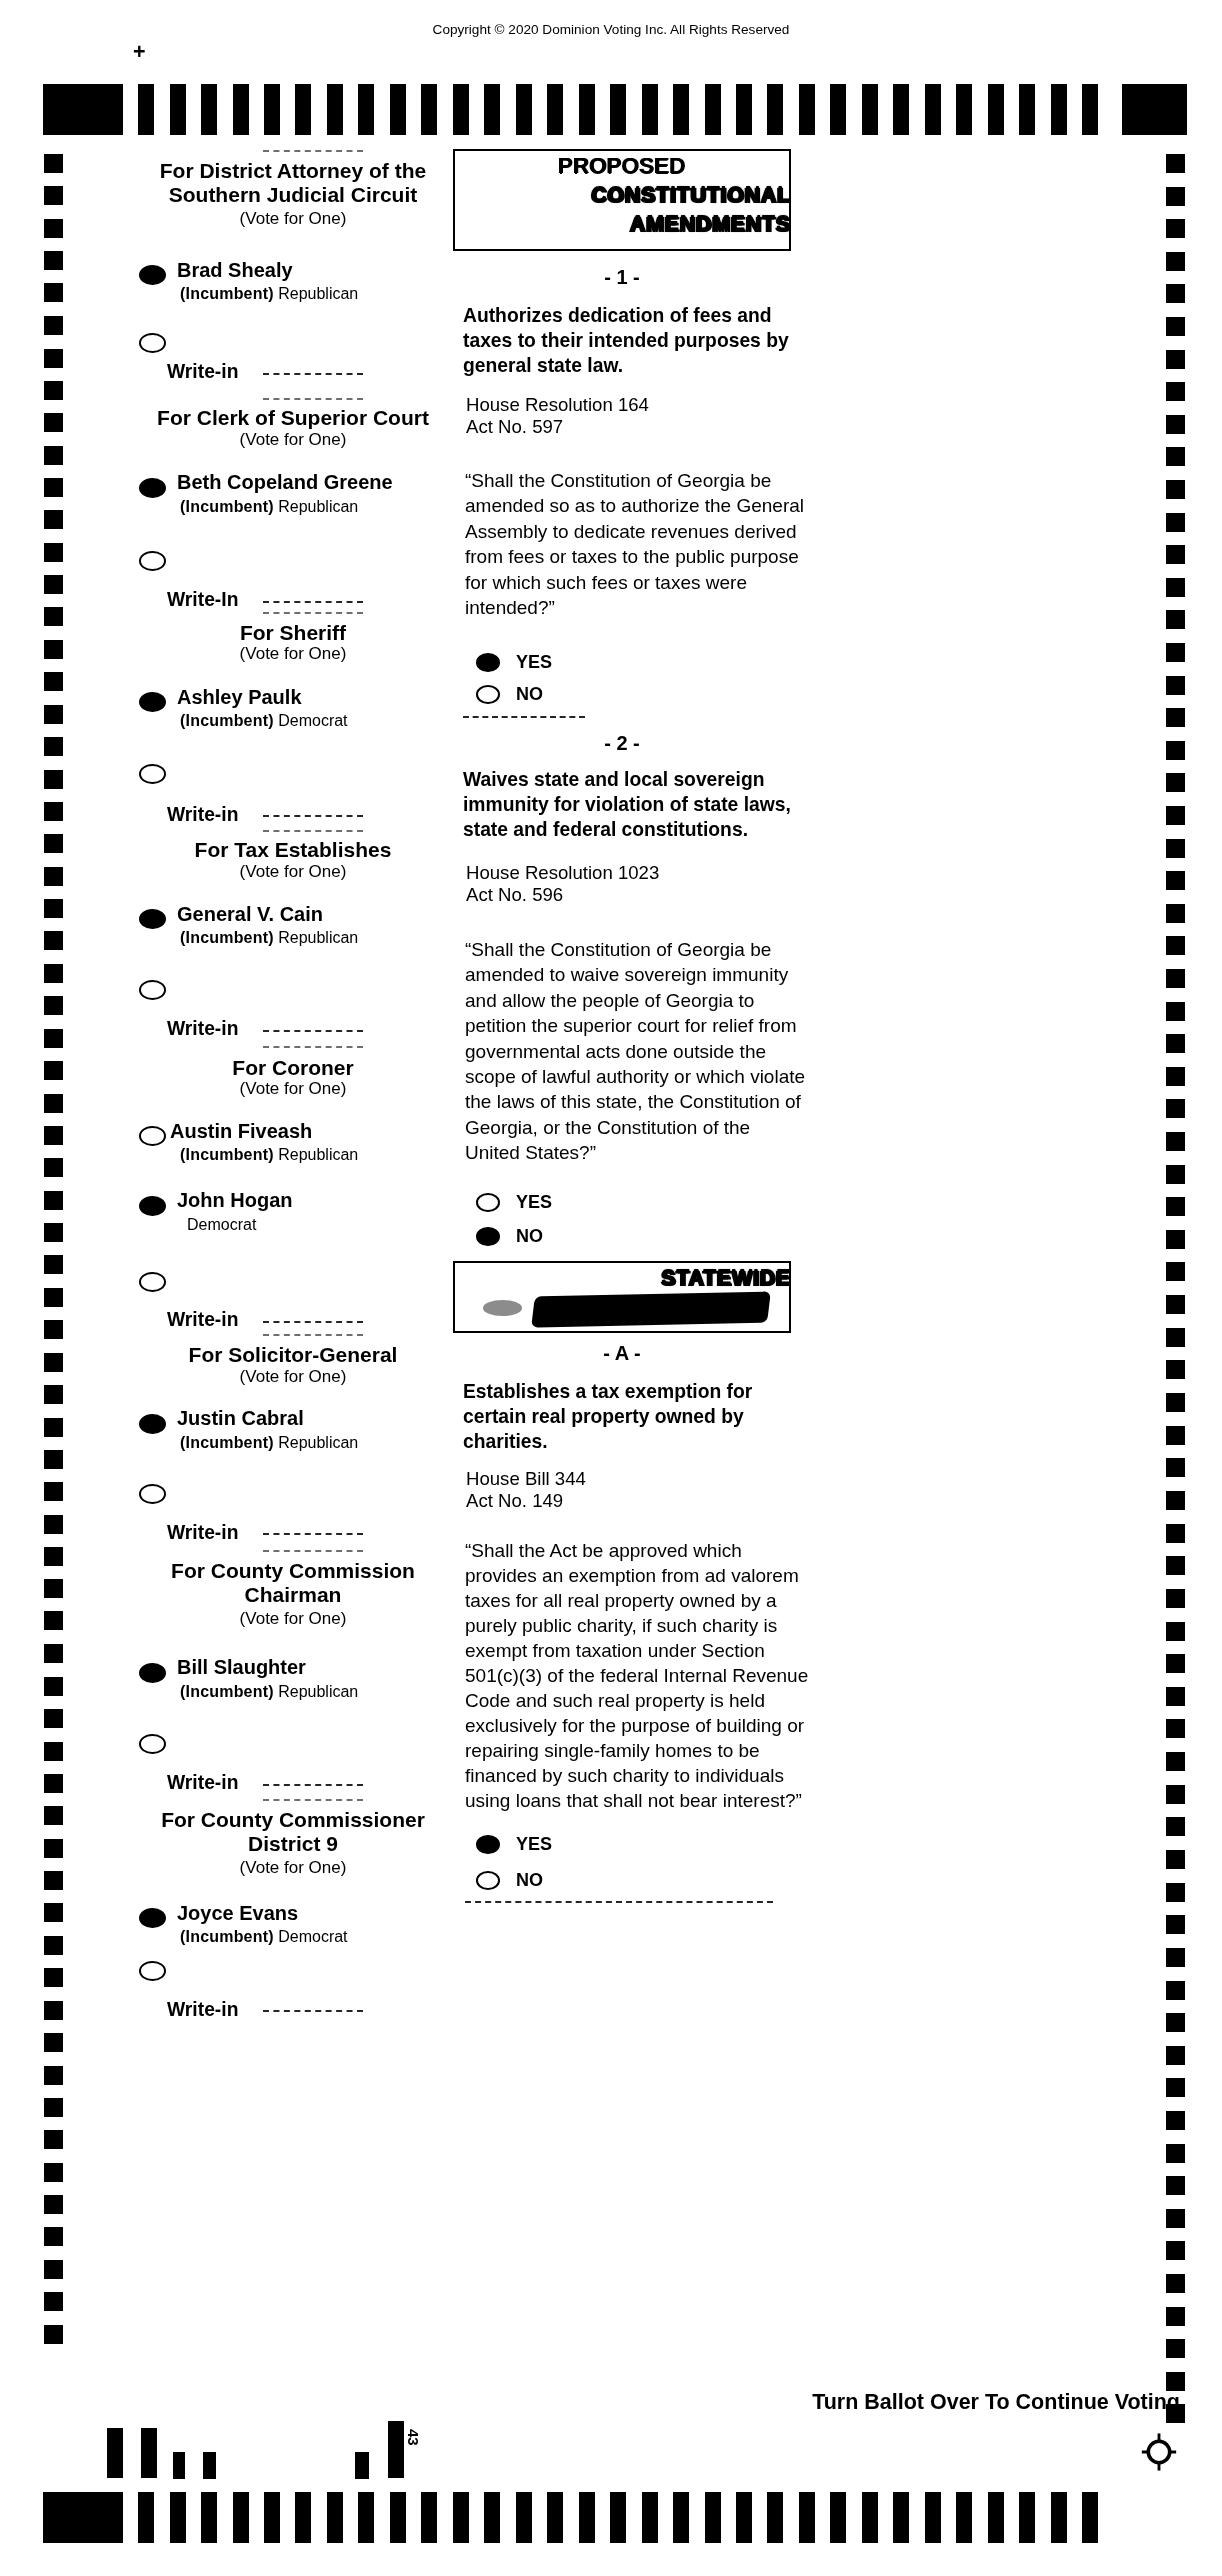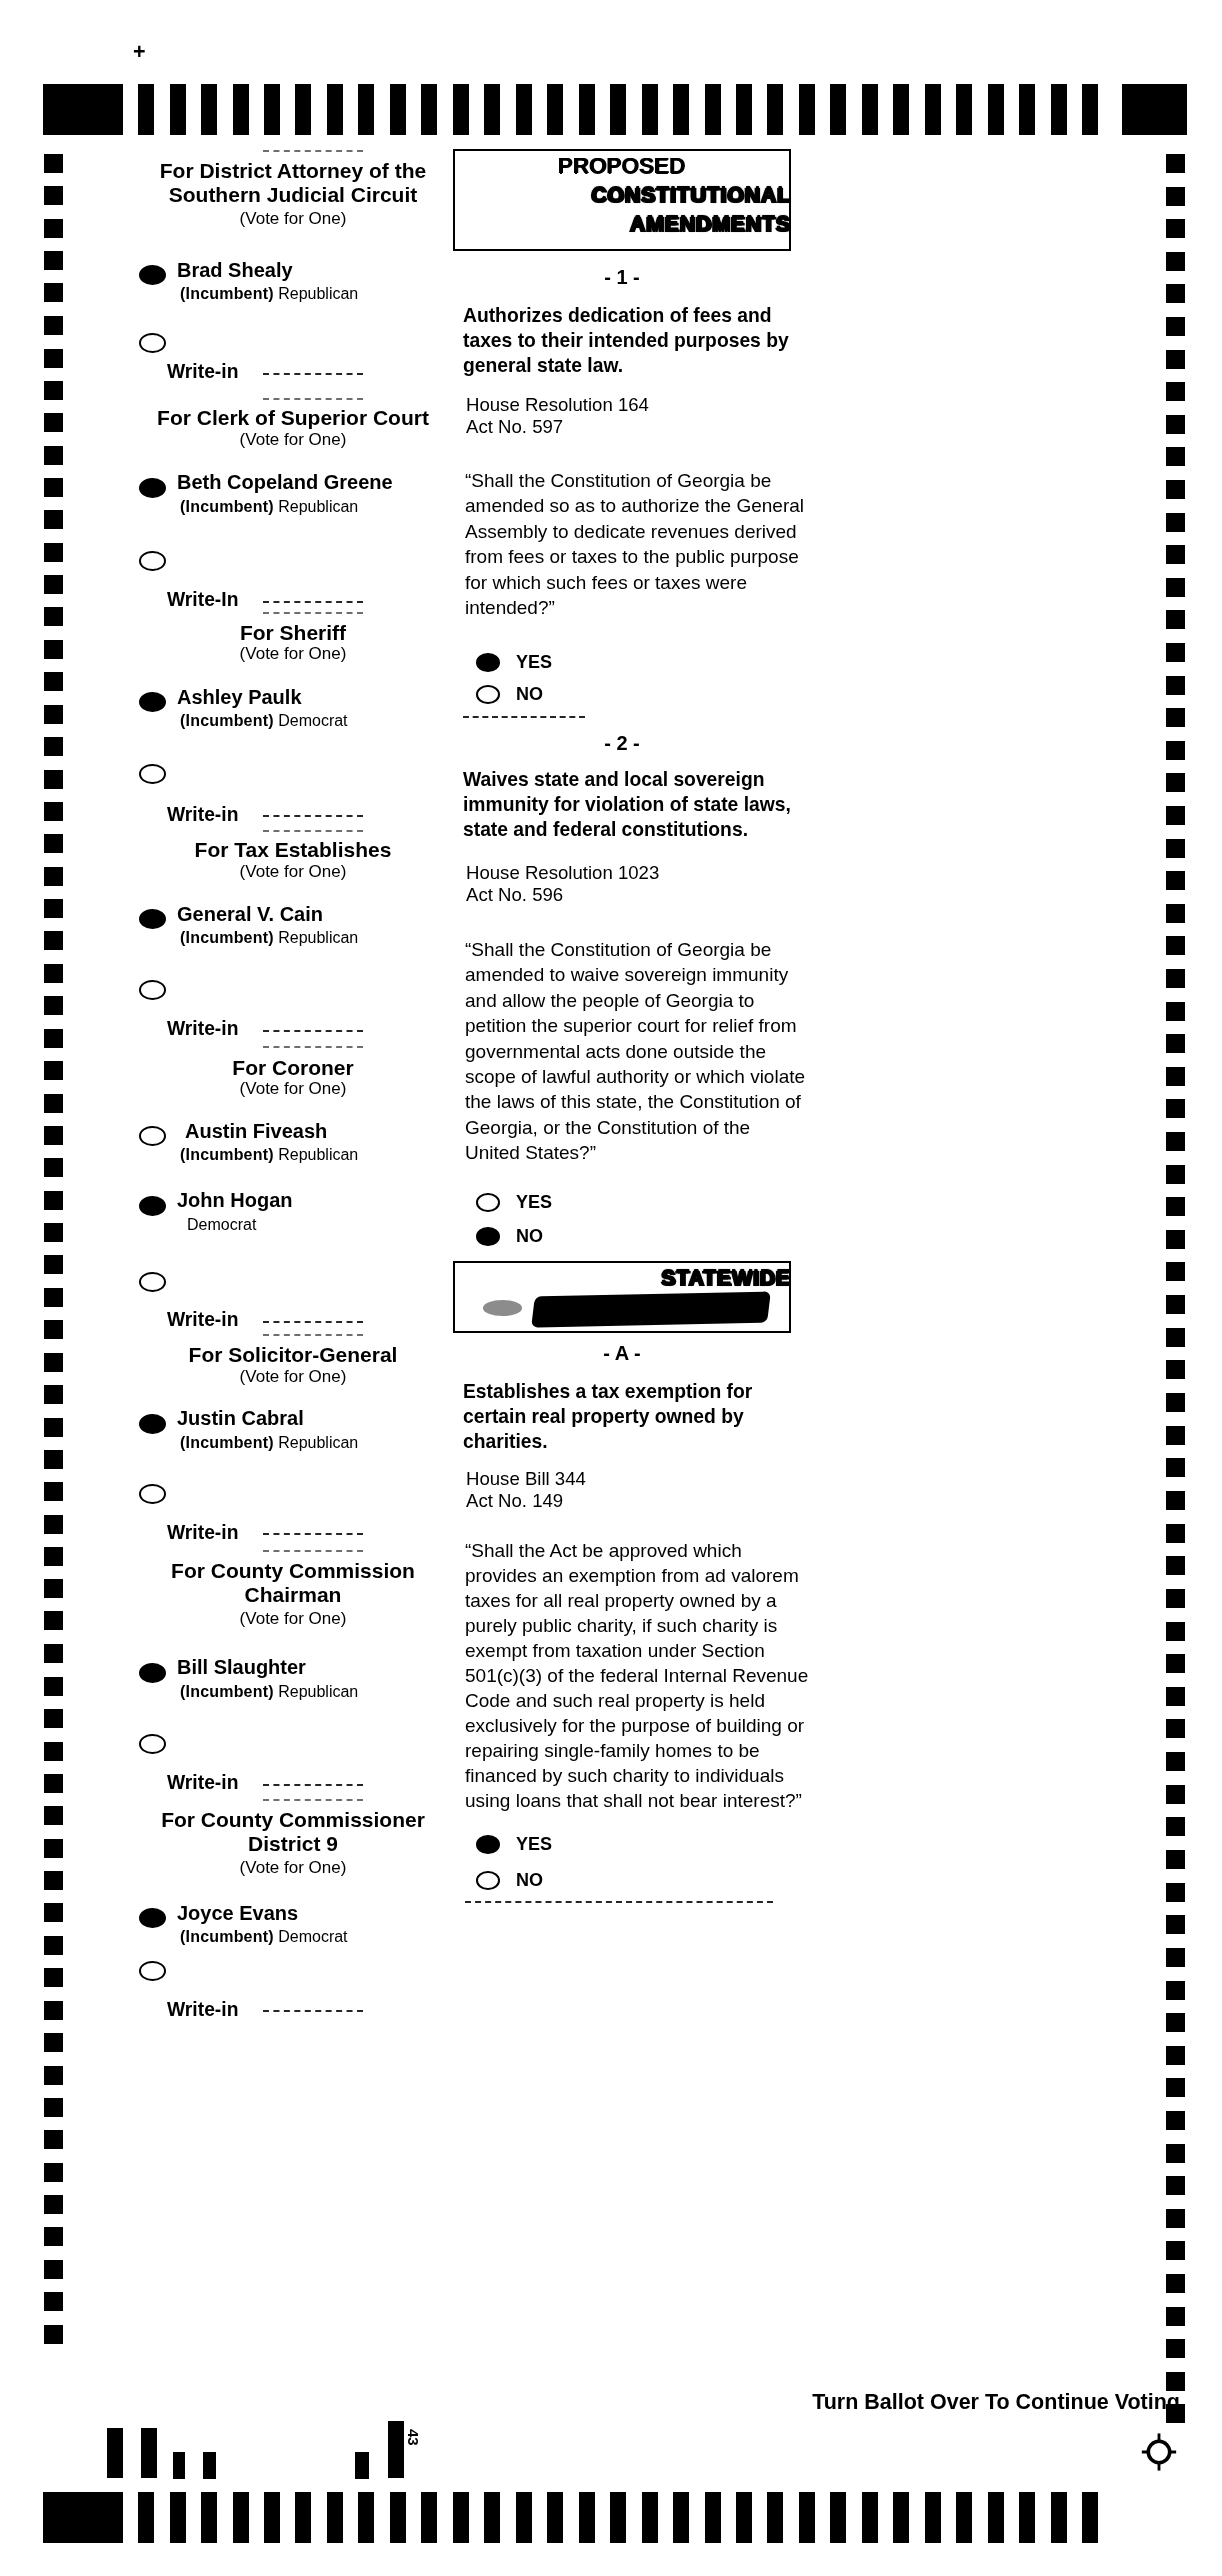--- a/index.html
+++ b/index.html
@@ -40,20 +40,21 @@
   .turnover{position:absolute;left:772px;top:2390px;width:408px;text-align:right;
             font-size:21.5px;font-weight:bold;}
   .codebar{position:absolute;background:#000;}
   .stub{position:absolute;font-size:15px;font-weight:bold;writing-mode:vertical-rl;}
 </style>
 </head>
 <body>
 
 <div class="page">
 
+  <div class="copyright">Copyright © 2020 Dominion Voting Inc. All Rights Reserved</div>
   <div class="plusmark">+</div>
   <div class="abs" style="left:43px;top:84px;width:1144px;height:51px">
       <div class="tm" style="left: 0px; top: 0px; width: 80px; height: 51px;"></div>
       <div class="tm" style="left: 95px; top: 0px; width: 15.7px; height: 51px;"></div>
       <div class="tm" style="left: 127px; top: 0px; width: 15.7px; height: 51px;"></div>
       <div class="tm" style="left: 158px; top: 0px; width: 15.7px; height: 51px;"></div>
       <div class="tm" style="left: 190px; top: 0px; width: 15.7px; height: 51px;"></div>
       <div class="tm" style="left: 221px; top: 0px; width: 15.7px; height: 51px;"></div>
       <div class="tm" style="left: 252px; top: 0px; width: 15.7px; height: 51px;"></div>
       <div class="tm" style="left: 284px; top: 0px; width: 15.7px; height: 51px;"></div>
@@ -307,21 +308,21 @@
     <div class="oval" style="left:139px;top:980px"></div>
     <div class="wlabel" style="left:167px;top:1018px">Write-in</div>
     <div class="dash" style="left:263px;top:1030px;width:100px"></div>
   </section>
 
   <section>
     <div class="sep" style="left:263px;top:1046px;width:100px"></div>
     <div class="ctitle" style="top:1056px">For Coroner</div>
     <div class="vfor" style="top:1079px">(Vote for One)</div>
     <div class="oval" style="left:139px;top:1126px"></div>
-    <div class="cname" style="left:185px;top:1120px">Austin Fiveash</div>
+    <div class="cname" style="left:170px;top:1120px">Austin Fiveash</div>
     <div class="csub" style="left:180px;top:1146px"><b>(Incumbent)</b> <span>Republican</span></div>
     <div class="oval filled" style="left:139px;top:1196px"></div>
     <div class="cname" style="left:177px;top:1189px">John Hogan</div>
     <div class="csub" style="left:187px;top:1216px"><b></b> <span>Democrat</span></div>
     <div class="oval" style="left:139px;top:1272px"></div>
     <div class="wlabel" style="left:167px;top:1309px">Write-in</div>
     <div class="dash" style="left:263px;top:1321px;width:100px"></div>
   </section>
 
   <section>

